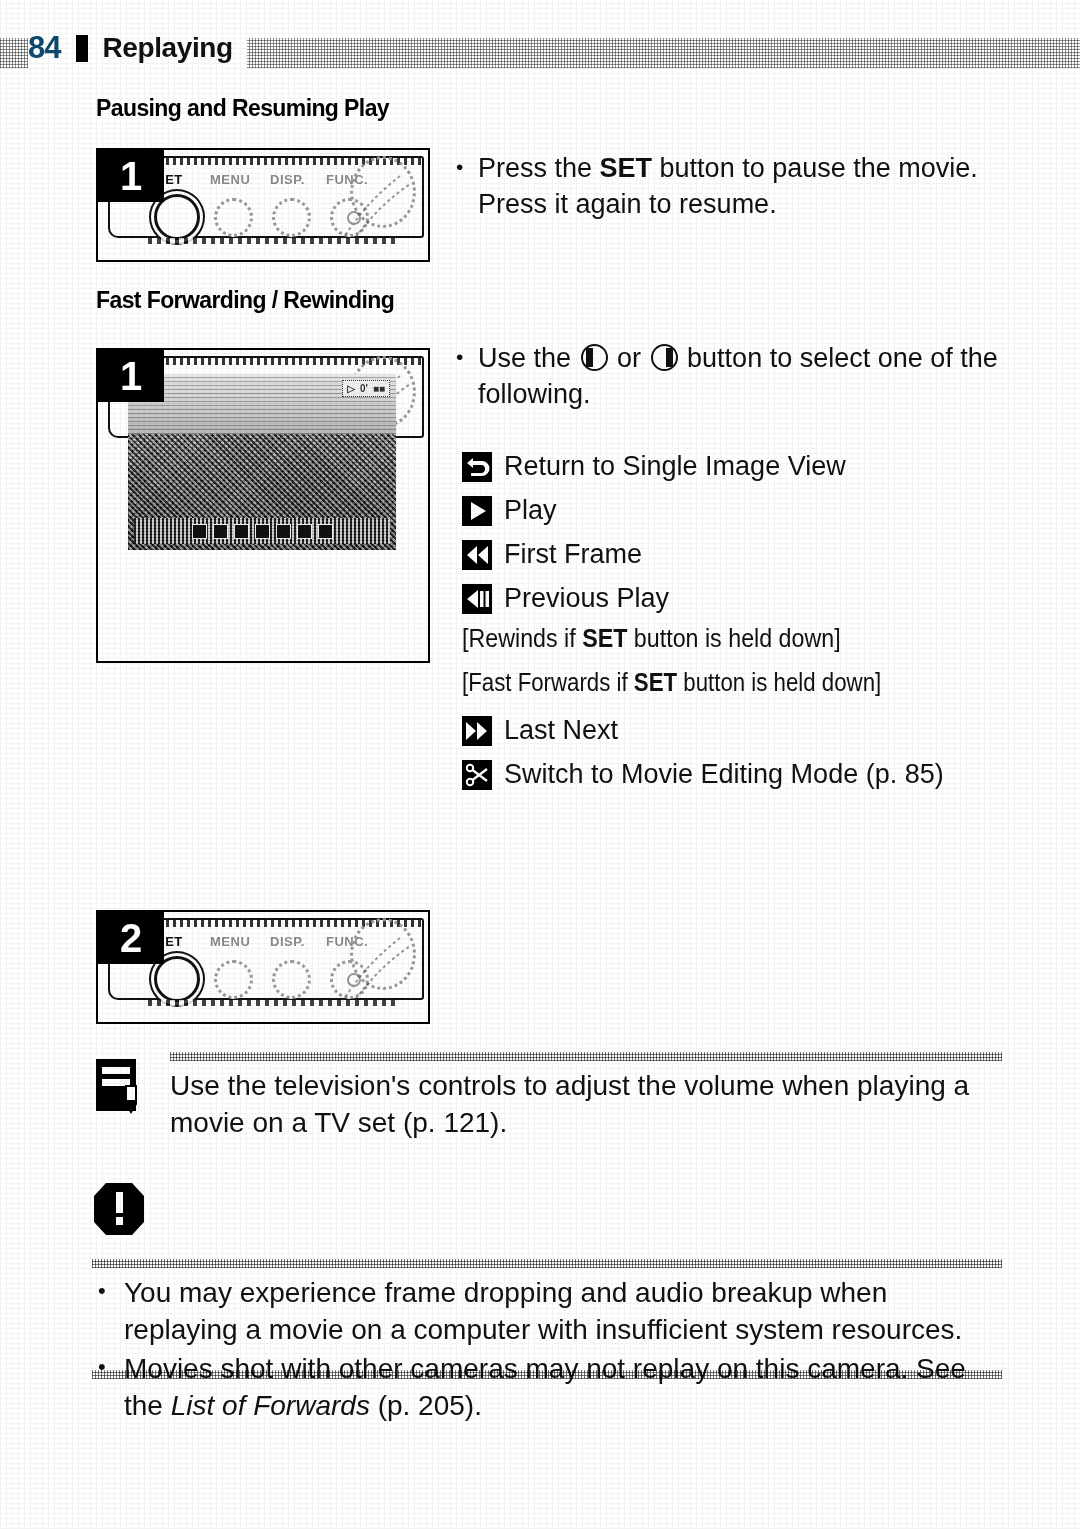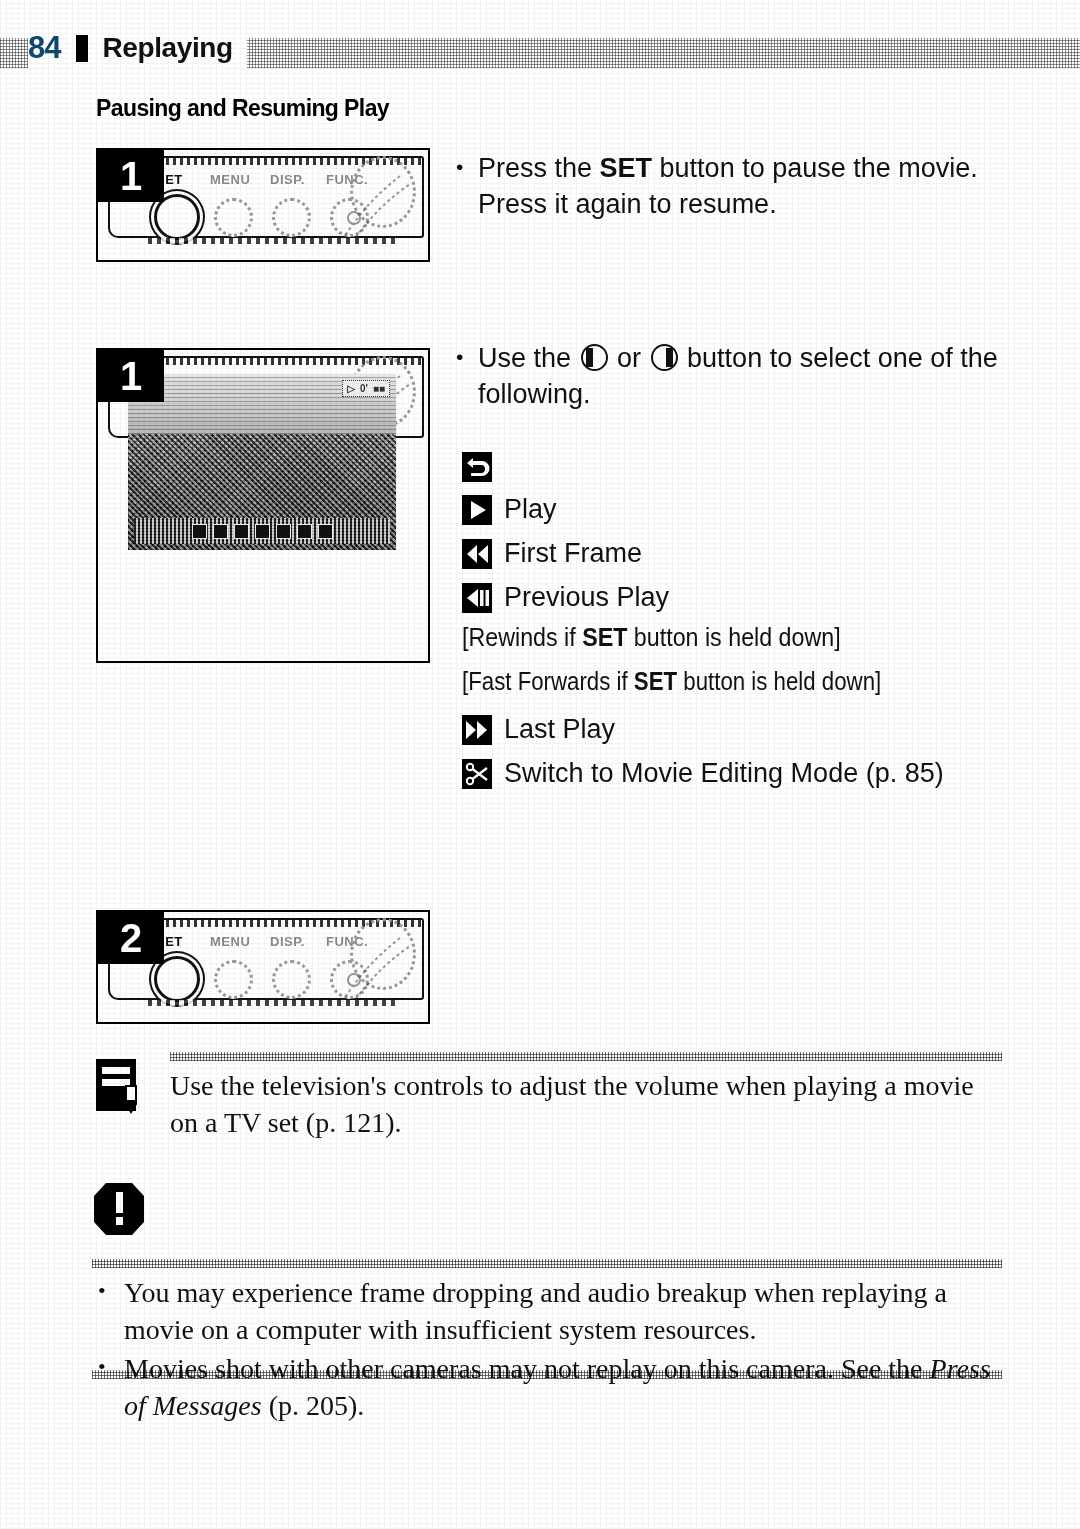--- a/index.html
+++ b/index.html
@@ -178,21 +178,21 @@
       repeating-linear-gradient(90deg, rgba(0,0,0,.55) 0 1px, rgba(0,0,0,0) 1px 3px),
       repeating-linear-gradient(0deg, rgba(0,0,0,.5) 0 1px, rgba(0,0,0,0) 1px 3px);
   }
   .infobox{position:absolute;display:flex;gap:18px;}
   #note-box{left:92px;top:1052px;width:910px;}
   #caution-box{left:92px;top:1175px;width:910px;flex-direction:column;}
   .info-icon{flex:0 0 60px;width:60px;height:62px;position:relative;margin-top:4px;}
   .info-body{flex:1;}
   .info-text{
     font-size:28px;line-height:37px;color:#111;margin-top:6px;
-    font-family:Liberation Serif, serif;
+    font-family:Liberation Sans, sans-serif;
   }
   .info-text .cb{position:relative;padding-left:32px;display:block;margin-bottom:2px;}
   .info-text .cb::before{
     content:"\2022";position:absolute;left:6px;top:-2px;font-size:22px;
   }
   .info-text i{font-style:italic;}
 
   .bottom-rule{
     position:absolute;left:92px;top:1370px;width:910px;
   }
@@ -243,20 +243,21 @@
       </svg>
       <div class="cam-bottom"></div>
     </div>
     <div class="stepnum">1</div>
   </div>
 
   <div class="bullet-p" id="p-press">
     <span class="bl">•</span><span>Press the </span><b>SET</b><span> button to pause the movie. Press it again to resume.</span>
   </div>
 
+  <h2 class="sec" id="h-fastfwd">Fast Forwarding / Rewinding</h2>
 
   <div class="photo" id="photo-lcd-wrap">
     <div class="cam" style="height:110px;">
       <div class="cam-body"></div>
       <div class="cam-topstrip"></div>
       <div class="cam-grip"></div>
 
       <span class="btn-label" style="left:58px;top:22px;">SET</span>
       <span class="btn-label faint" style="left:112px;top:22px;">MENU</span>
       <span class="btn-label faint" style="left:172px;top:22px;">DISP.</span>
@@ -302,20 +303,21 @@
   </div>
 
   <div class="optlist">
 
     <div class="optrow">
       <span class="gicon">
         <svg viewBox="0 0 30 30">
             <path d="M20 9 H11 V6 L5 11 L11 16 V13 H19 a4 4 0 0 1 0 8 H9 v3 h11 a7 7 0 0 0 0 -15 z" fill="#fff"></path>
           </svg>
       </span>
+      <span class="olabel">Return to Single Image View</span>
     </div>
 
     <div class="optrow">
       <span class="gicon">
         <svg viewBox="0 0 30 30">
             <path d="M9 6 L24 15 L9 24 Z" fill="#fff"></path>
           </svg>
       </span>
       <span class="olabel">Play</span>
     </div>
@@ -344,21 +346,21 @@
 
     <div class="subnote wide"><span>[Fast Forwards if </span><b>SET</b><span> button is held down]</span>
     </div>
 
     <div class="optrow">
       <span class="gicon">
         <svg viewBox="0 0 30 30">
             <path d="M4 6 L4 24 L14 15 Z M15 6 L15 24 L25 15 Z" fill="#fff"></path>
           </svg>
       </span>
-      <span class="olabel">Last Play</span>
+      <span class="olabel">Last Next</span>
     </div>
 
     <div class="optrow">
       <span class="gicon">
         <svg viewBox="0 0 30 30">
           <circle cx="8" cy="8" r="3.2" fill="none" stroke="#fff" stroke-width="2"></circle>
           <circle cx="8" cy="22" r="3.2" fill="none" stroke="#fff" stroke-width="2"></circle>
           <path d="M10.5 10 L25 21 M10.5 20 L25 9" stroke="#fff" stroke-width="2.4" fill="none"></path>
         </svg>
       </span>
@@ -414,21 +416,21 @@
       <svg viewBox="0 0 60 62" width="60" height="62">
         <path d="M14 4 H40 L52 17 V43 L40 56 H14 L2 43 V17 Z" fill="#000"></path>
         <rect x="24" y="13" width="7" height="21" fill="#fff"></rect>
         <rect x="24" y="38" width="7" height="8" fill="#fff"></rect>
       </svg>
     </div>
     <div class="info-body">
       <div class="rule-dots"></div>
       <div class="info-text">
         <span class="cb">You may experience frame dropping and audio breakup when replaying a movie on a computer with insufficient system resources.</span>
-        <span class="cb"><span>Movies shot with other cameras may not replay on this camera. See the </span><i>Press of Messages</i><span> (p. 205).</span>
+        <span class="cb"><span>Movies shot with other cameras may not replay on this camera. See the </span><i>List of Forwards</i><span> (p. 205).</span>
         </span>
       </div>
     </div>
   </div>
 
   <div class="bottom-rule">
     <div class="rule-dots"></div>
   </div>
 
   <div class="speckle"></div>

